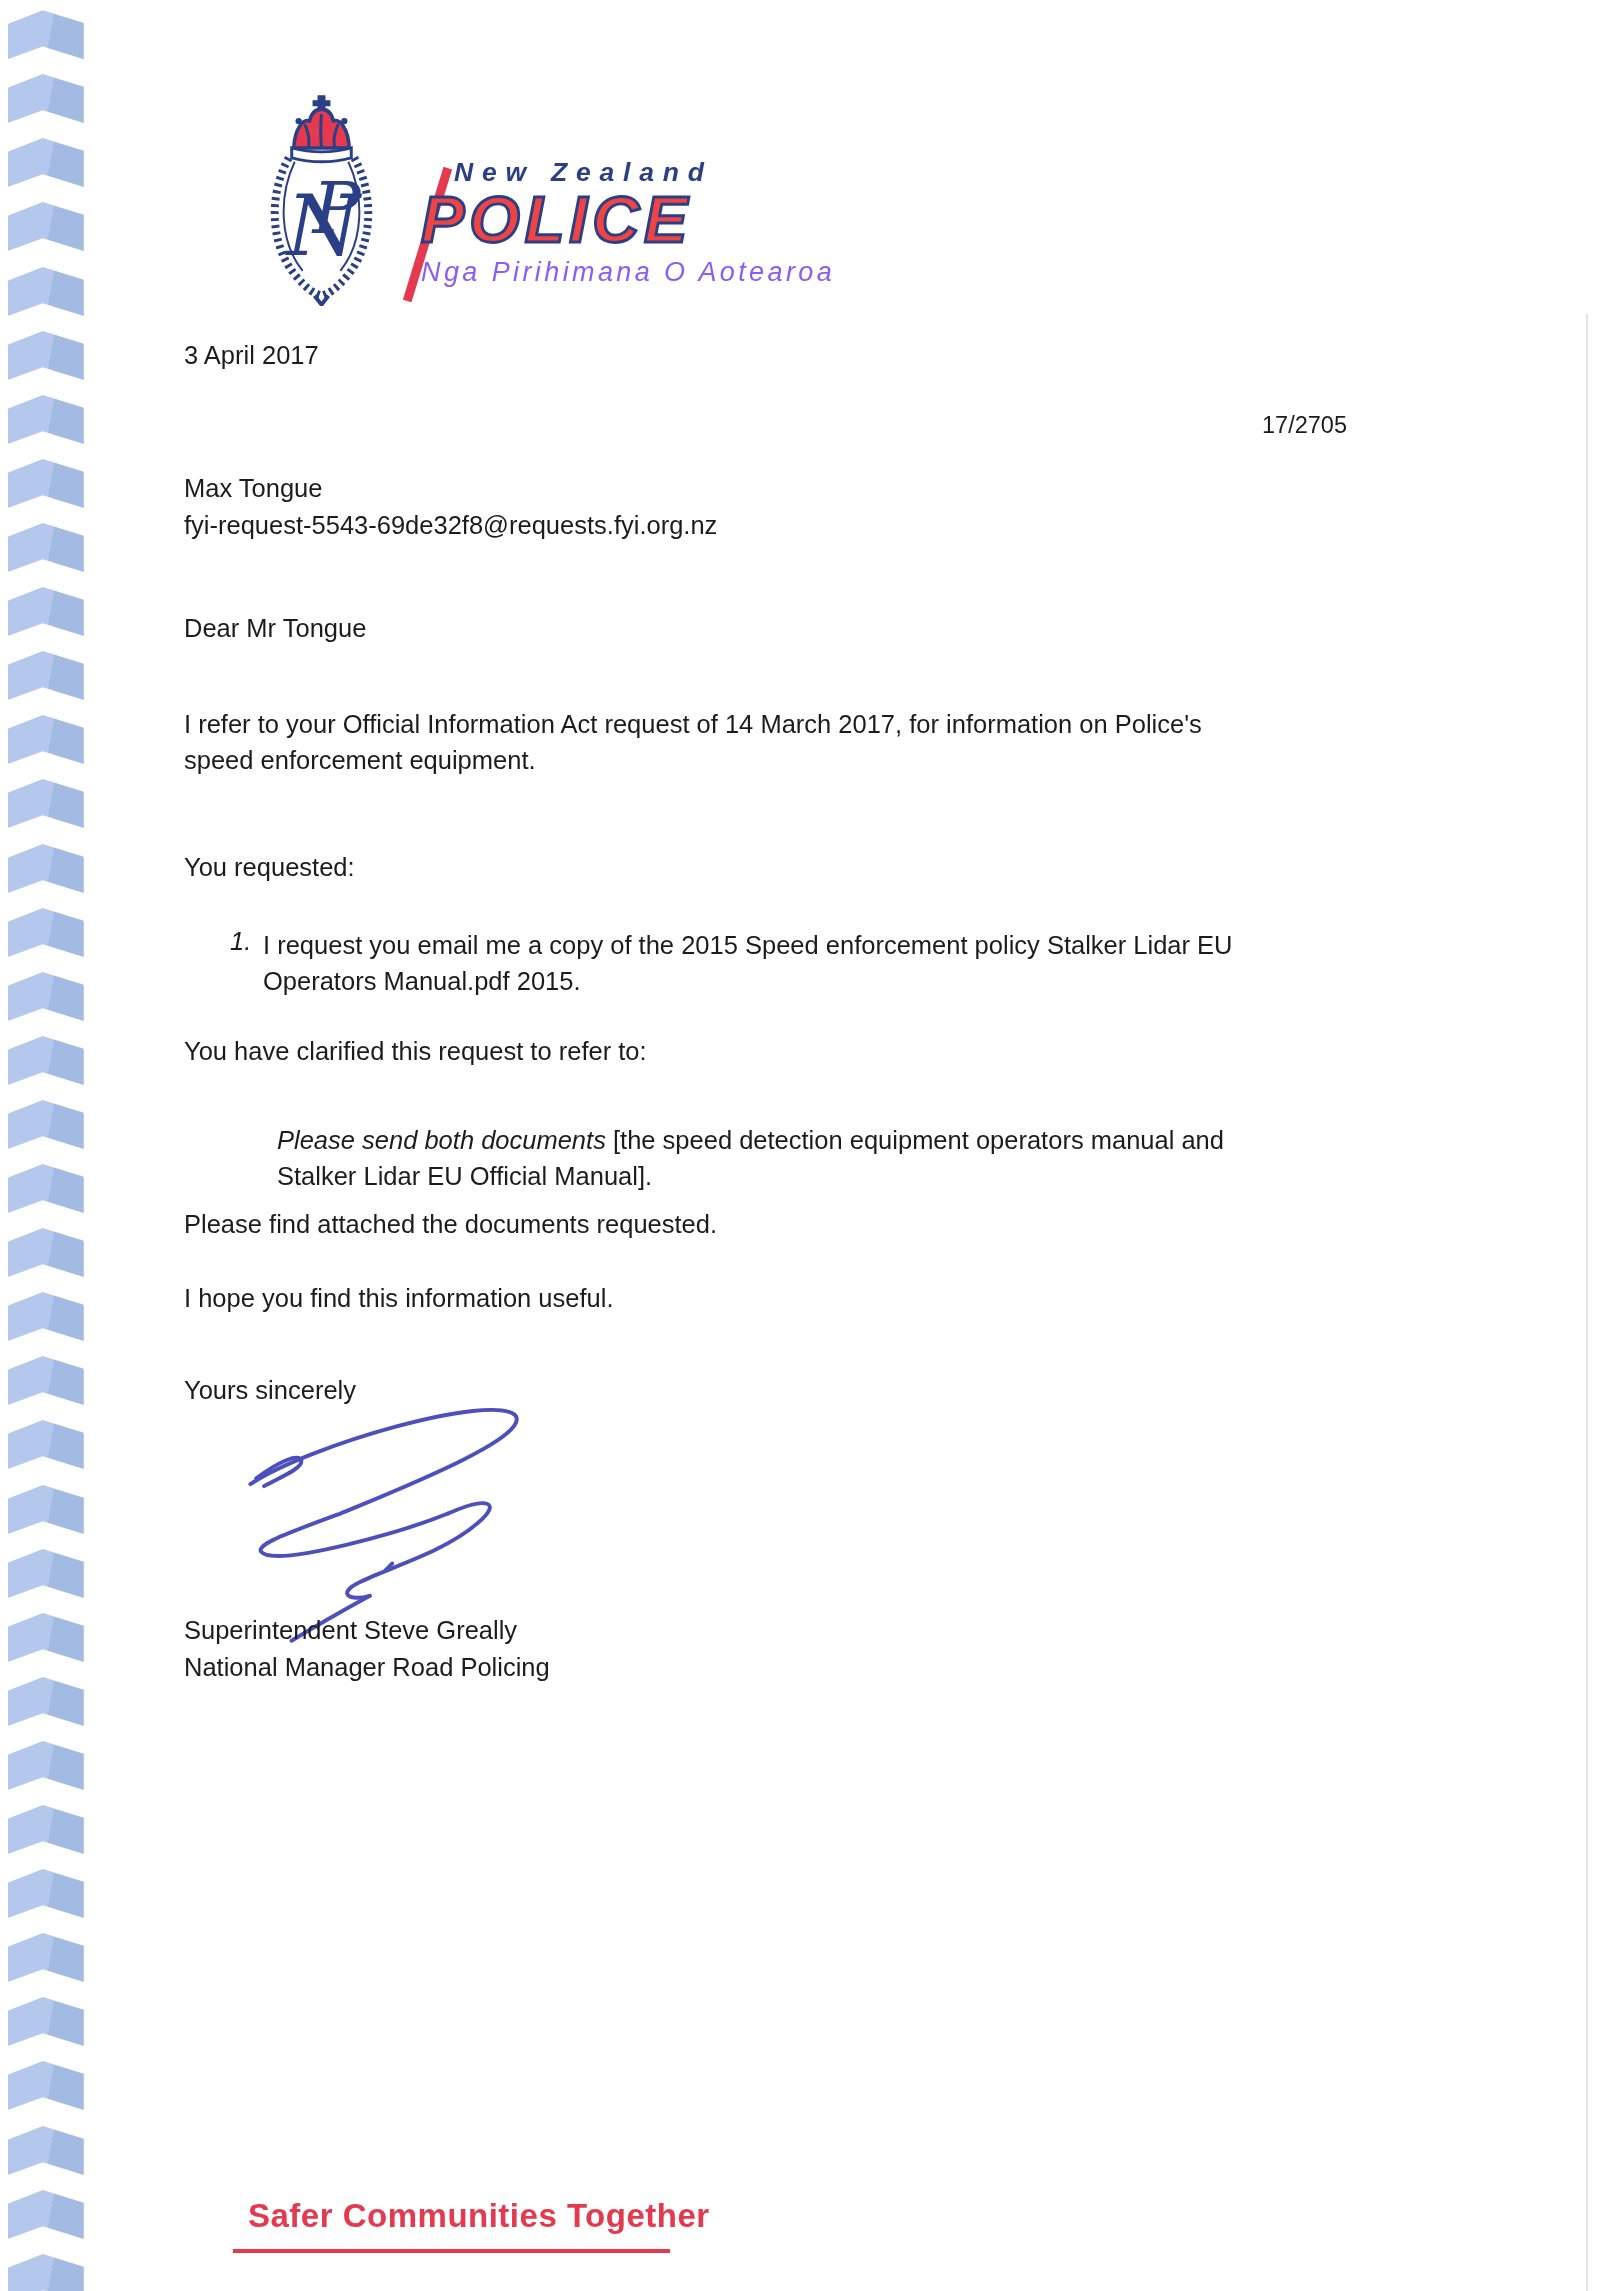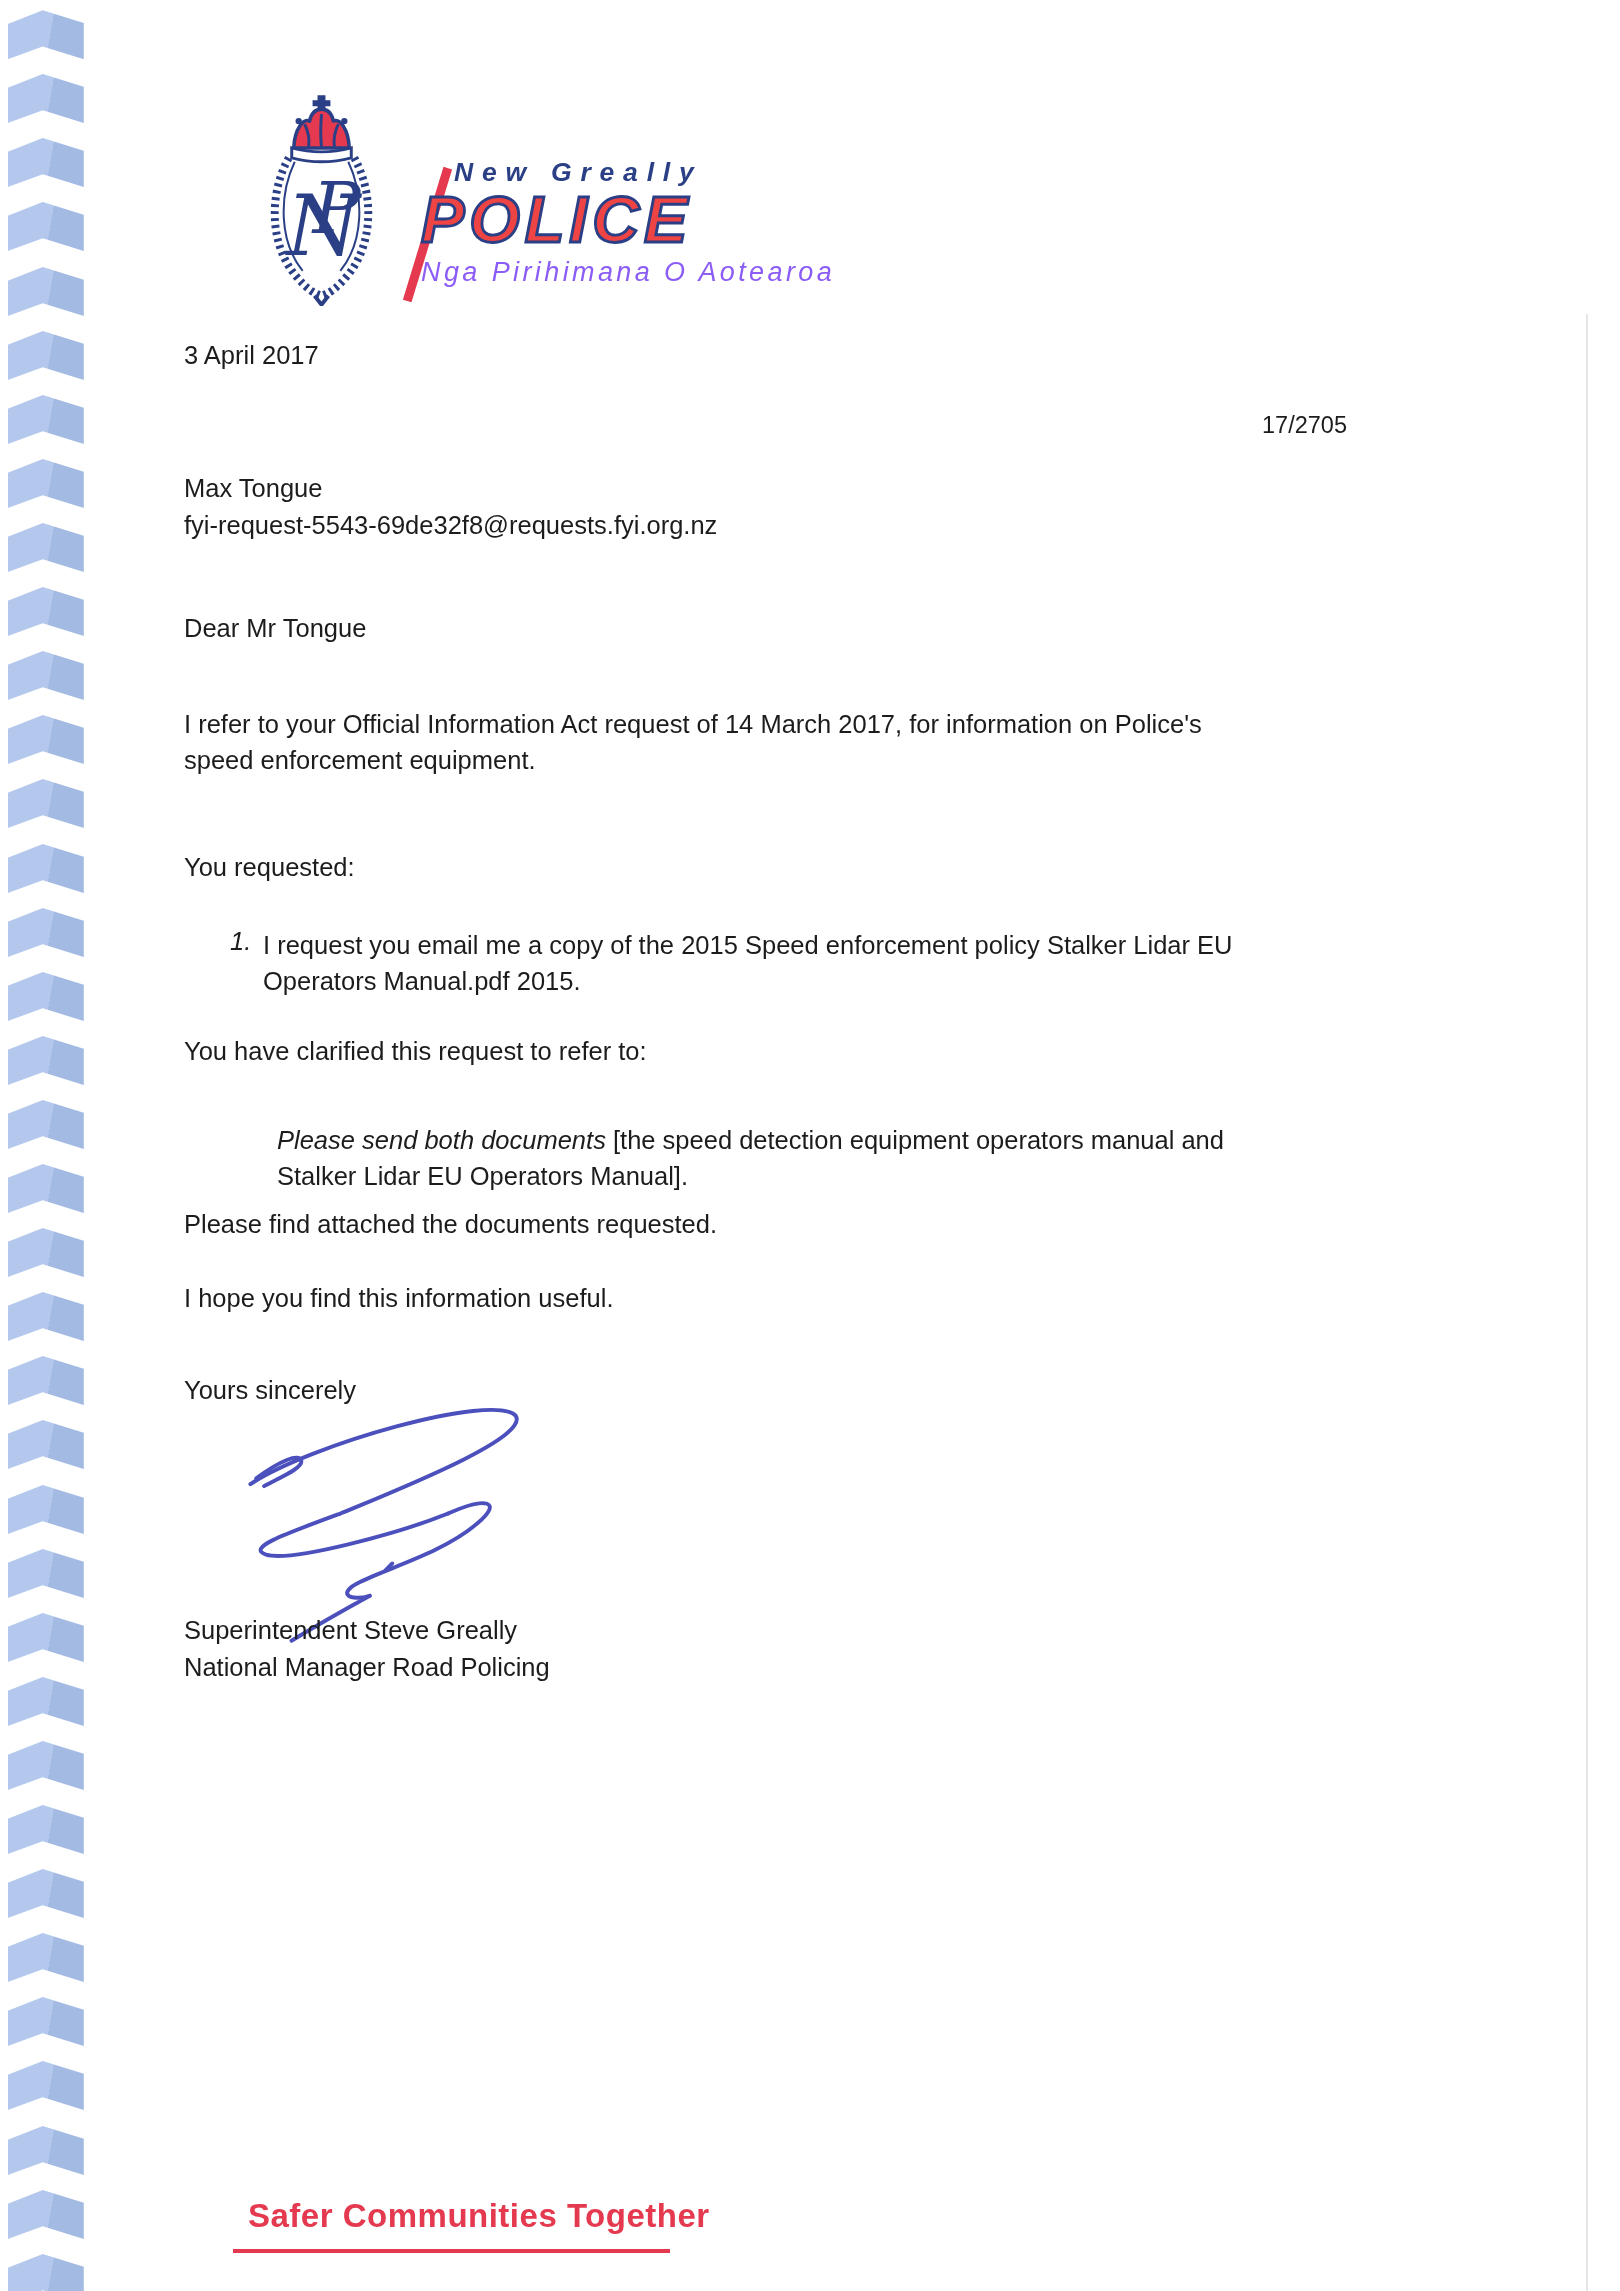--- a/index.html
+++ b/index.html
@@ -111,21 +111,21 @@
     <path d="M98 64 C118 100 118 152 90 184 C80 196 72 201 65 203" fill="none" stroke="#2a3f85" stroke-width="8" stroke-dasharray="3 4"></path>
     <path d="M38 68 C22 102 22 148 46 178 M92 68 C108 102 108 148 84 178" fill="none" stroke="#2a3f85" stroke-width="2"></path>
 
     <text x="30" y="162" font-family="DejaVu Serif, serif" font-style="italic" font-size="84" fill="#2a3f85">N</text>
     <text x="56" y="140" font-family="DejaVu Serif, serif" font-style="italic" font-size="72" fill="#2a3f85">P</text>
 
     <path d="M58 203 L65 212 L72 203" fill="none" stroke="#2a3f85" stroke-width="4"></path>
   </svg>
 
   <div class="slash"></div>
-  <div class="nz">New Greally</div>
+  <div class="nz">New Zealand</div>
   <div class="police">POLICE</div>
   <div class="maori">Nga Pirihimana O Aotearoa</div>
 
   <div class="t" style="top:337px">3 April 2017</div>
   <div class="ref">17/2705</div>
 
   <div class="t" style="top:470px">Max Tongue</div>
   <div class="t" style="top:507px">fyi-request-5543-69de32f8@requests.fyi.org.nz</div>
 
   <div class="t" style="top:610px">Dear Mr Tongue</div>
@@ -140,21 +140,21 @@
   <div class="listnum">1.</div>
   <div class="listtext">
     <div>I request you email me a copy of the 2015 Speed enforcement policy Stalker Lidar EU</div>
     <div>Operators Manual.pdf 2015.</div>
   </div>
 
   <div class="t" style="top:1033px">You have clarified this request to refer to:</div>
 
   <div class="quote">
     <div><span class="it">Please send both documents</span><span> [the speed detection equipment operators manual and</span></div>
-    <div>Stalker Lidar EU Operators Manual].</div>
+    <div>Stalker Lidar EU Official Manual].</div>
   </div>
 
   <div class="t" style="top:1206px">Please find attached the documents requested.</div>
   <div class="t" style="top:1280px">I hope you find this information useful.</div>
   <div class="t" style="top:1372px">Yours sincerely</div>
 
   <svg class="sig" width="323" height="263" viewBox="0 0 330 268">
     <g fill="none" stroke="#4c50bd" stroke-width="4" stroke-linecap="round">
       <path d="M30 102 C90 62 278 8 301 32 C316 54 182 107 122 132 C62 154 26 167 46 174 C72 182 182 152 232 132"></path>
       <path d="M232 132 C272 114 288 120 262 142 C227 172 172 187 142 202 C117 214 132 222 152 216"></path>

